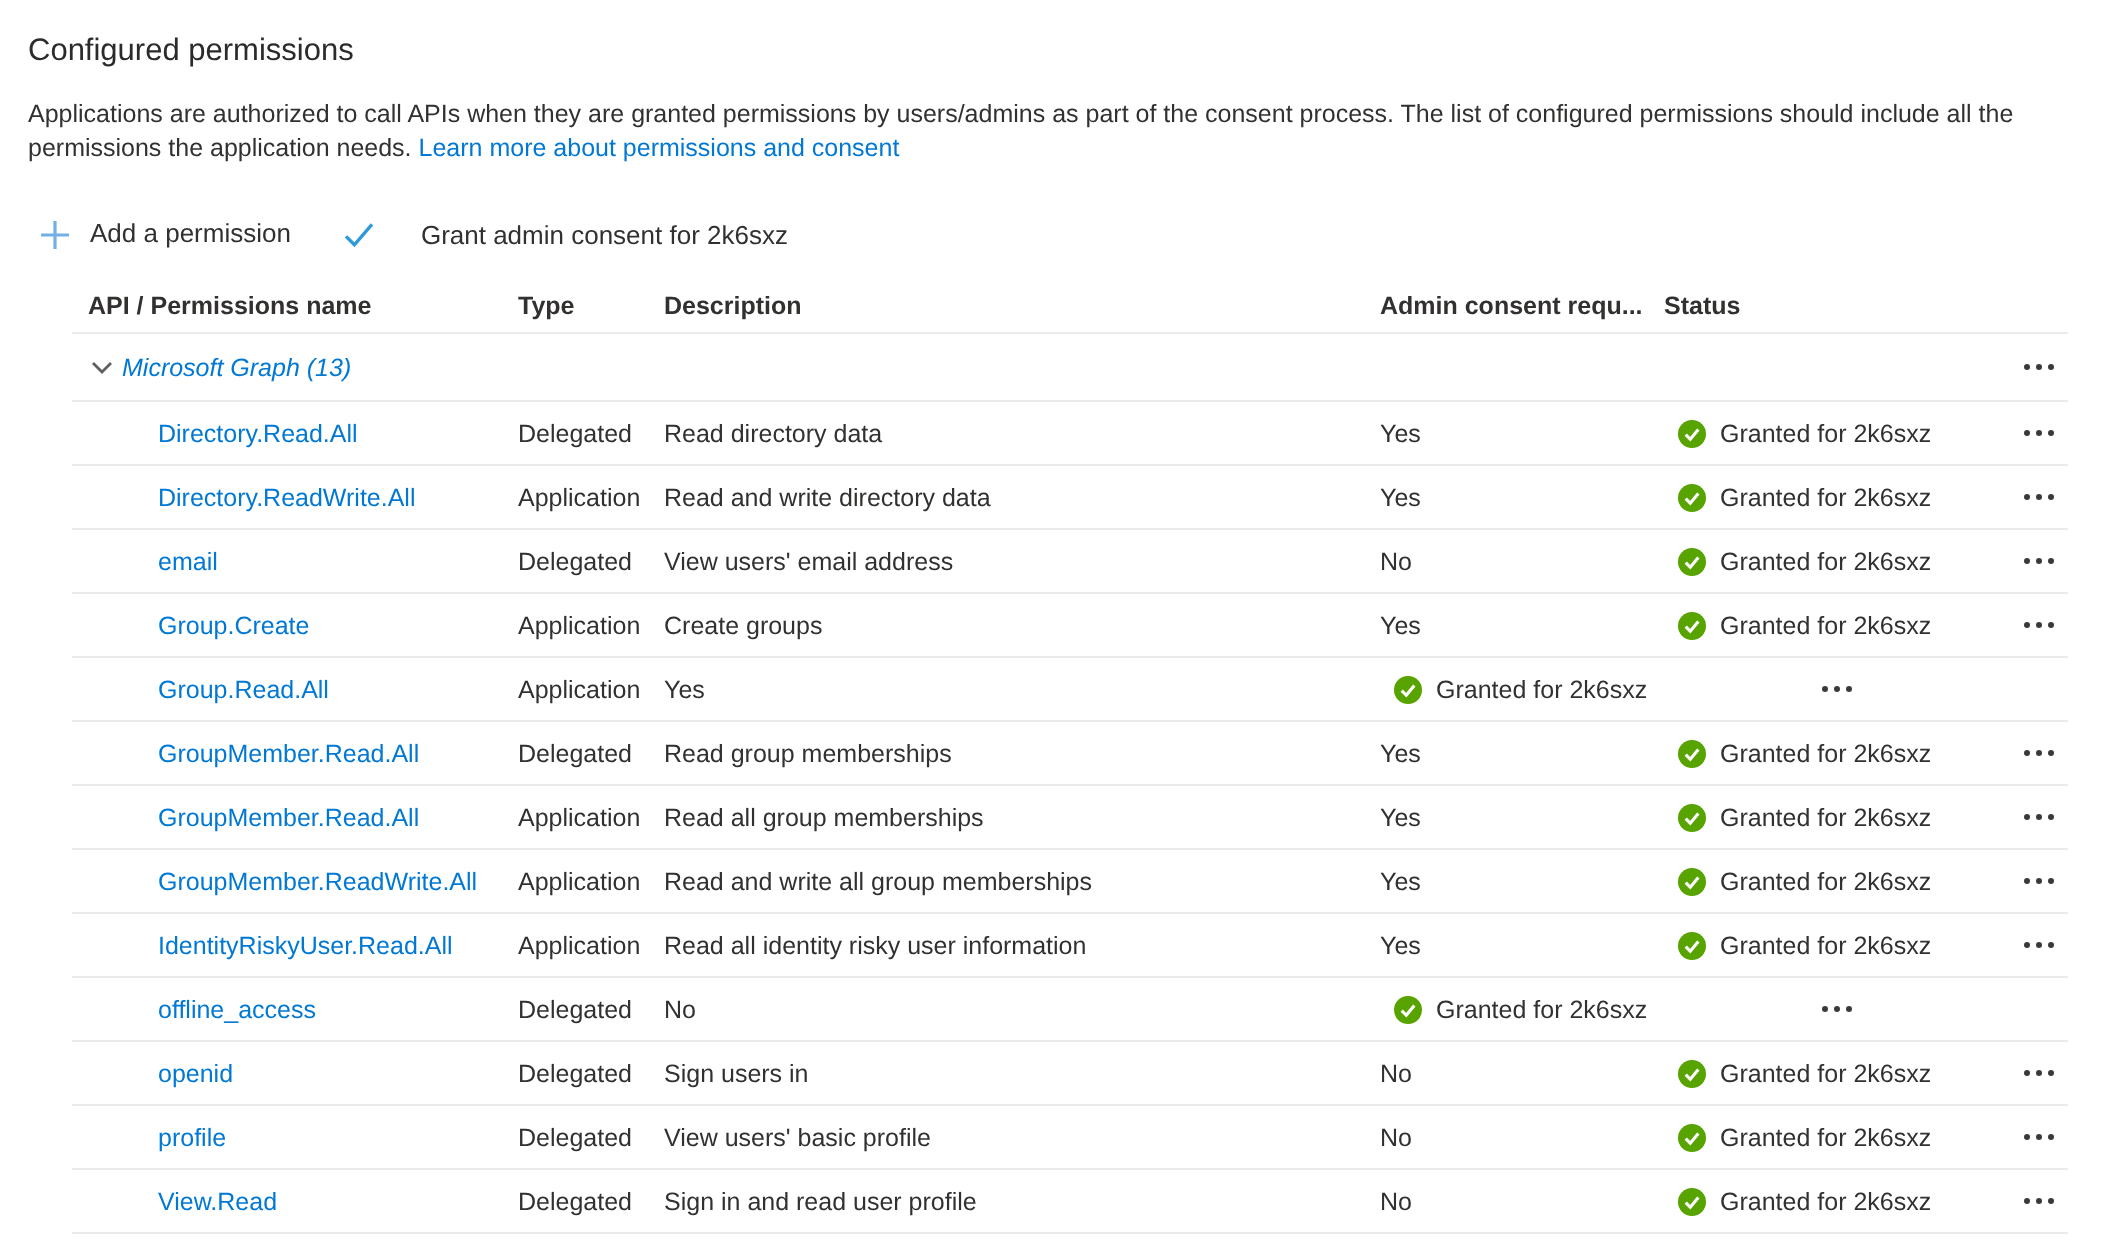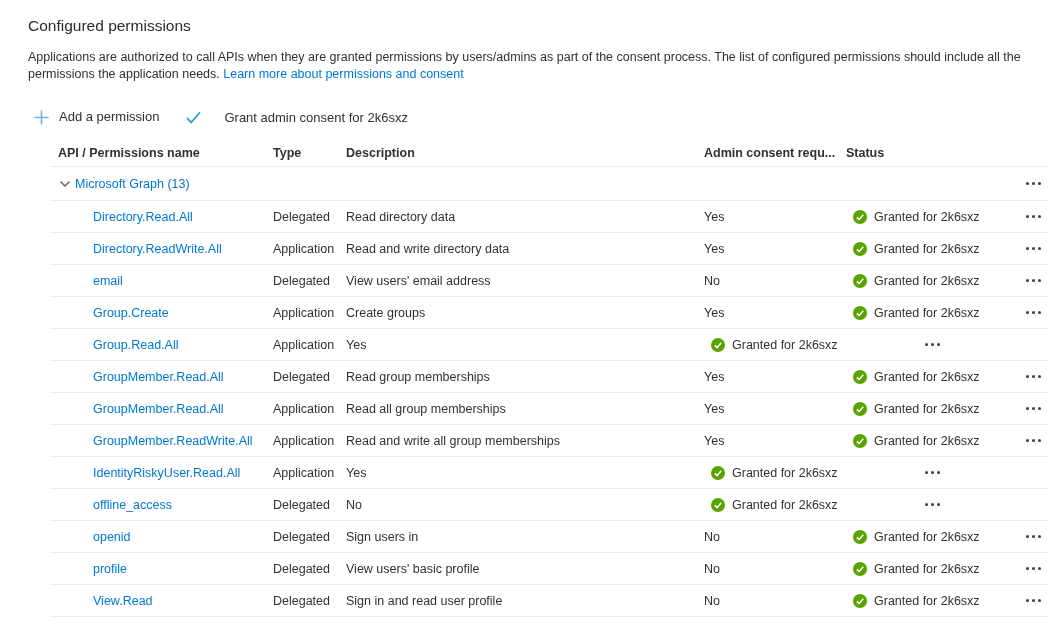--- a/index.html
+++ b/index.html
@@ -2,21 +2,21 @@
 <html><head>
 <meta charset="utf-8">
 <style>
   * { box-sizing: border-box; margin: 0; padding: 0; }
   html, body { background: #ffffff; }
   body {
     width: 1057px; height: 628px; overflow: hidden;
     font-family: "Liberation Sans", "DejaVu Sans", sans-serif;
     color: #323130;
   }
-  .container { padding: 0 28px; }
+  .container { padding: 0 14px; }
 
   h1.page-title {
     margin-top: 16px;
     font-size: 15.5px; font-weight: 400; line-height: 20px; color: #2b2b2b;
   }
 
   p.desc {
     margin-top: 13px;
     font-size: 12.5px; line-height: 17px; max-width: 996px; color: #323130;
   }
@@ -39,21 +39,21 @@
     display: grid;
     grid-template-columns: 223px 73px 358px 142px 173px 29px;
     align-items: center;
     border-bottom: 1px solid #edebe9;
     font-size: 12.5px;
   }
   .thead { height: 27px; font-weight: 700; color: #323130; }
   .thead .cell-name { padding-left: 8px; }
   .group-row { height: 34px; }
   .group-name {
-    grid-column: 1 / 6; display: flex; align-items: flex-end; padding-left: 8px;
+    grid-column: 1 / 6; display: flex; align-items: flex-end; padding-left: 8px; font-style: italic;
   }
   .chev { display: inline-flex; align-items: center; cursor: pointer; margin-right: 3px; }
   .group-link { font-size: 12.5px; }
   .drow { height: 32px; }
   .cell-name-data { padding-left: 43px; }
   .perm-link { font-size: 12.5px; }
   .cell-status { display: flex; align-items: center; gap: 7px; padding-left: 7px; }
   .cell-status svg { flex: 0 0 auto; }
 
   .dots-btn {
@@ -286,20 +286,21 @@
             <span class="dot"></span>
             <span class="dot"></span>
     </button>
   </div>
 
   <div class="trow drow">
     <div class="cell-name-data">
       <a class="link perm-link" href="#">IdentityRiskyUser.Read.All</a>
     </div>
     <div>Application</div>
+    <div>Read all identity risky user information</div>
     <div>Yes</div>
     <div class="cell-status">
       <svg width="14" height="14" viewBox="0 0 16 16">
               <circle cx="8" cy="8" r="8" fill="#57a300"></circle>
               <path d="M4.4 8.4 L7 11 L11.6 5.4" stroke="#ffffff" stroke-width="1.8" fill="none"></path>
             </svg>
       <span>Granted for 2k6sxz</span>
     </div>
     <button class="dots-btn">
       <span class="dot"></span>

